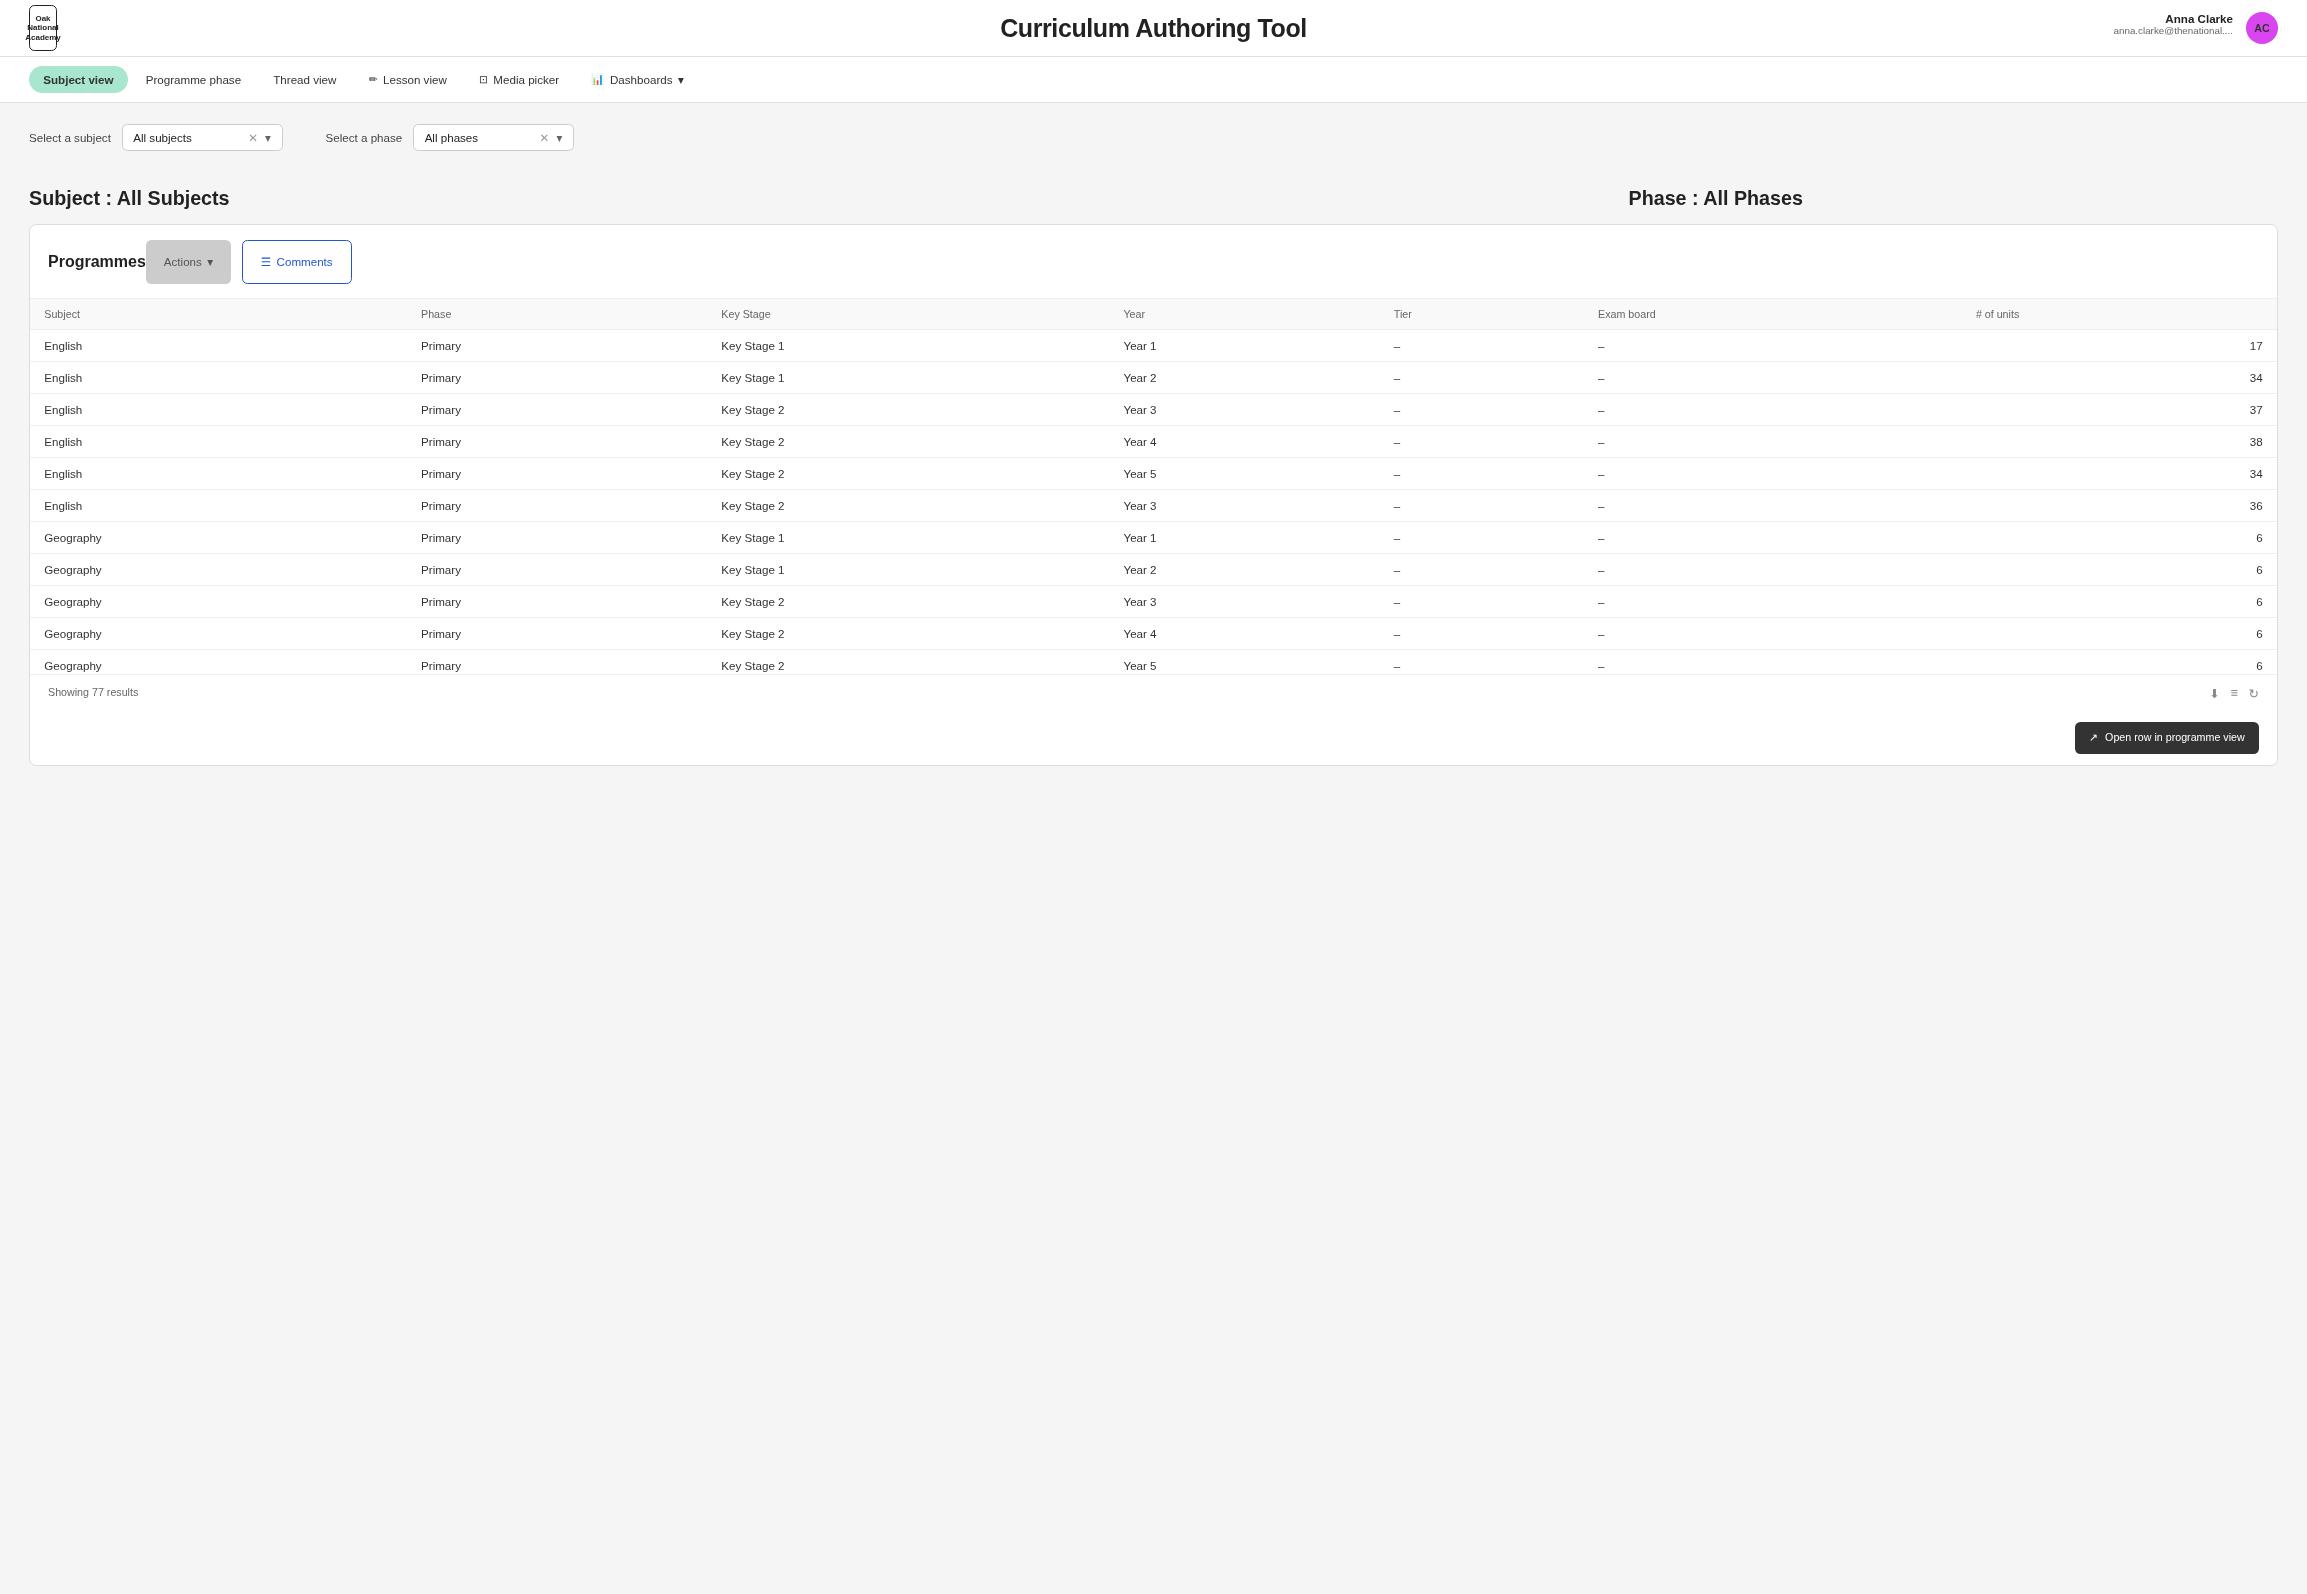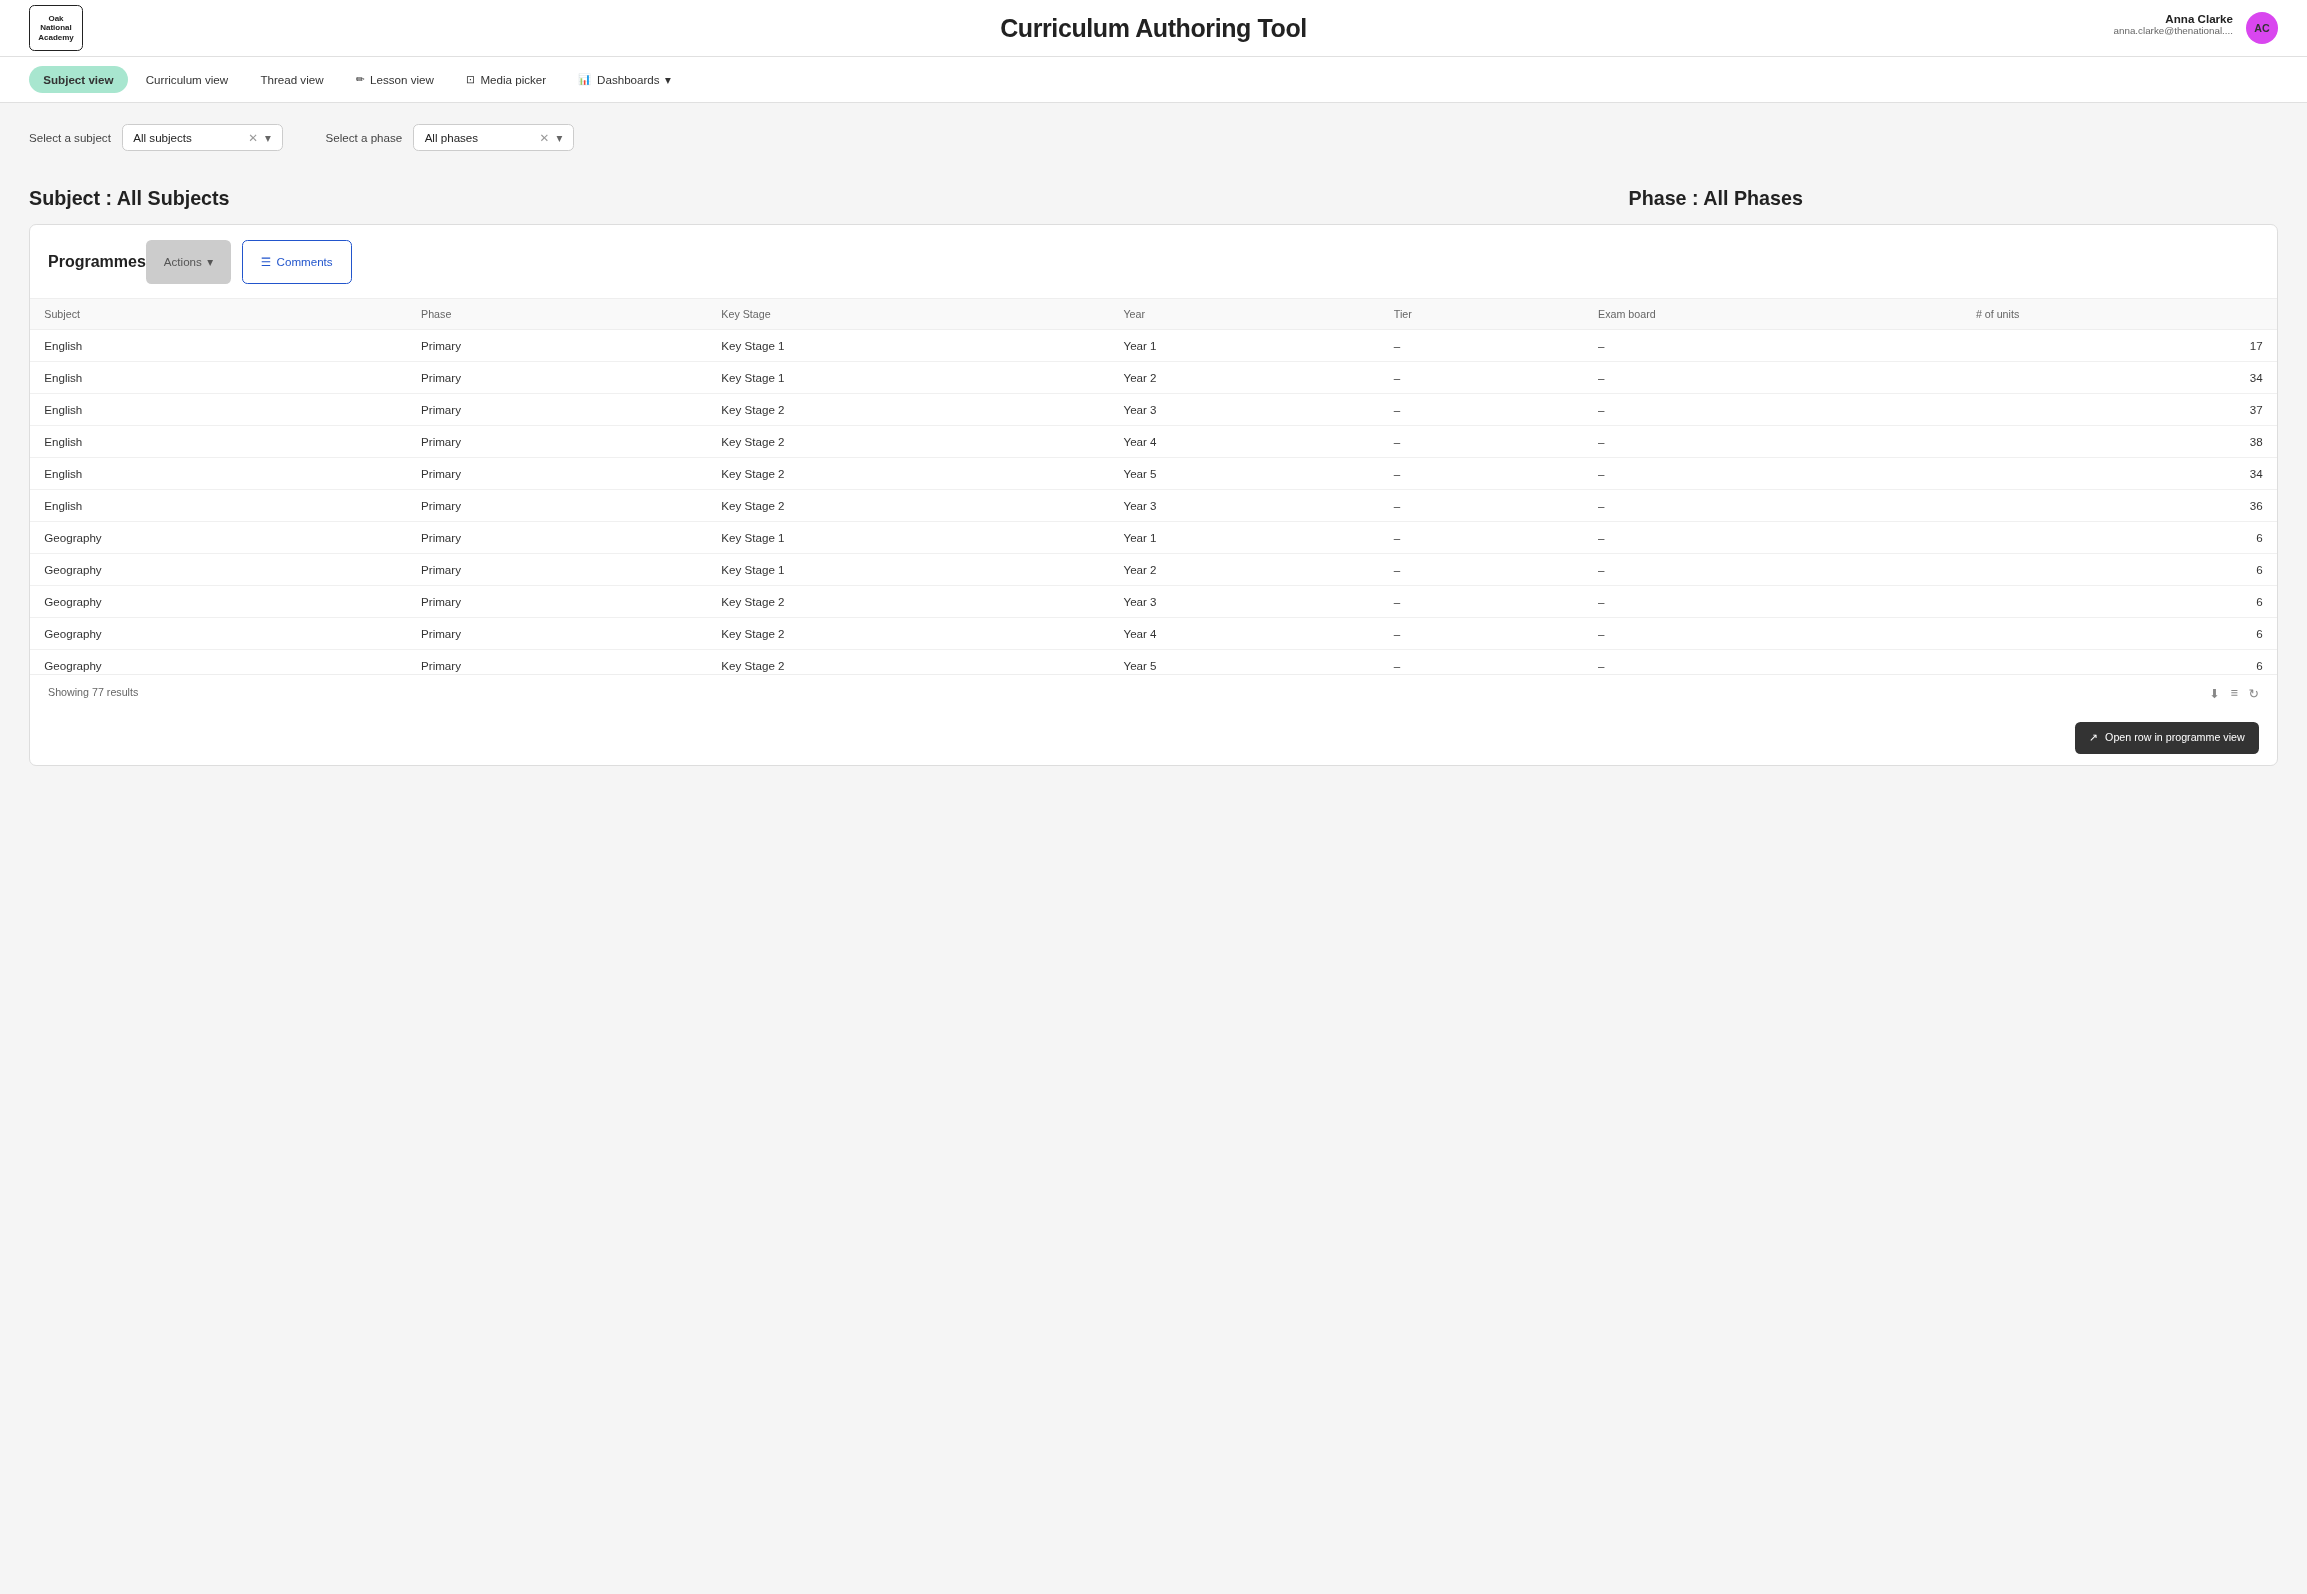--- a/index.html
+++ b/index.html
@@ -1,21 +1,21 @@
 <!DOCTYPE html>
 <html style="font-size:14.3px"><head>
   <meta charset="utf-8">
   <style>
     * { box-sizing: border-box; margin: 0; padding: 0; }
     body { font-family: -apple-system, BlinkMacSystemFont, 'Segoe UI', sans-serif; background: #f5f5f5; color: #222; font-size: 12.5px; }
 
     
     .header { background: #fff; border-bottom: 0.9px solid #e0e0e0; padding: 0 29px; display: flex; align-items: center; justify-content: space-between; height: 57px; }
     .logo-area { display: flex; align-items: center; gap: 9px; }
-    .logo-box { width: 54px; height: 46px; border: 1.8px solid #222; border-radius: 5.4px; display: flex; flex-direction: column; align-items: center; justify-content: center; font-size: 8px; font-weight: 700; line-height: 1.2; text-align: center; }
+    .logo-box { width: 28px; height: 46px; border: 1.8px solid #222; border-radius: 5.4px; display: flex; flex-direction: column; align-items: center; justify-content: center; font-size: 8px; font-weight: 700; line-height: 1.2; text-align: center; }
     .header-title { font-size: 25px; font-weight: 800; letter-spacing: -0.4px; position: absolute; left: 50%; transform: translateX(-50%); }
     .user-area { display: flex; align-items: flex-start; gap: 13px; }
     .user-info { text-align: right; }
     .user-name { font-weight: 600; font-size: 11.6px; }
     .user-email { font-size: 9.8px; color: #666; }
     .avatar { width: 32px; height: 32px; background: #d946ef; border-radius: 50%; display: flex; align-items: center; justify-content: center; font-weight: 700; font-size: 10.7px; color: #333; }
 
     
     .nav { background: #fff; border-bottom: 0.9px solid #e0e0e0; padding: 0 29px; display: flex; align-items: center; gap: 3.6px; height: 46px; }
     .nav-item { padding: 7.1px 14.3px; border-radius: 18px; cursor: pointer; font-size: 11.6px; font-weight: 500; color: #333; white-space: nowrap; display: flex; align-items: center; gap: 5.4px; }
@@ -91,21 +91,21 @@
     </div>
     <div class="avatar">AC</div>
   </div>
 </div>
 
 <div class="nav">
   <div class="nav-item active">
     <span>Subject view</span>
   </div>
   <div class="nav-item">
-    <span>Curriculum view</span>
+    <span>Programme phase</span>
   </div>
   <div class="nav-item">
     <span>Thread view</span>
   </div>
   <div class="nav-item">
     <span class="nav-icon">✏</span>
     <span>Lesson view</span>
   </div>
   <div class="nav-item">
     <span class="nav-icon">⊡</span>

